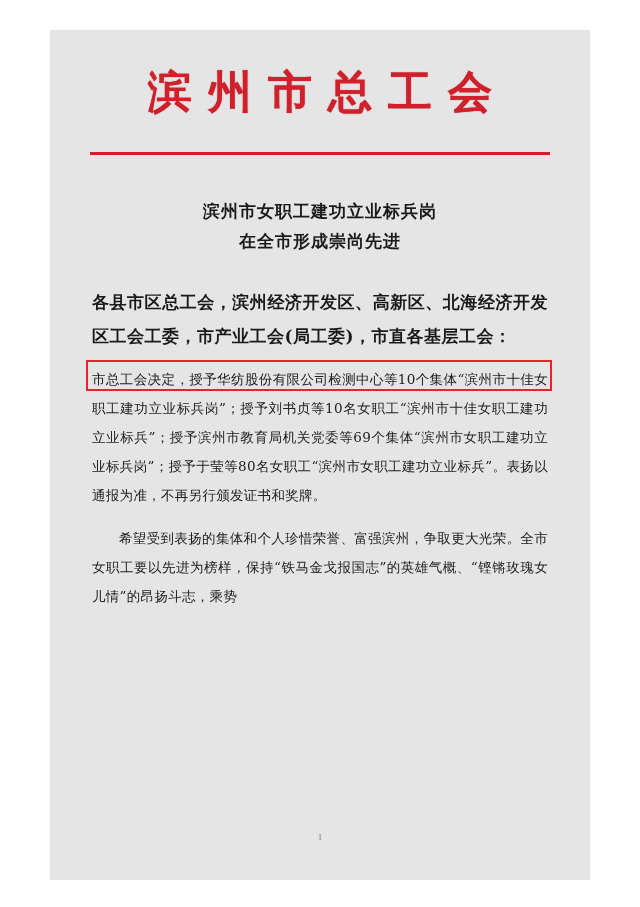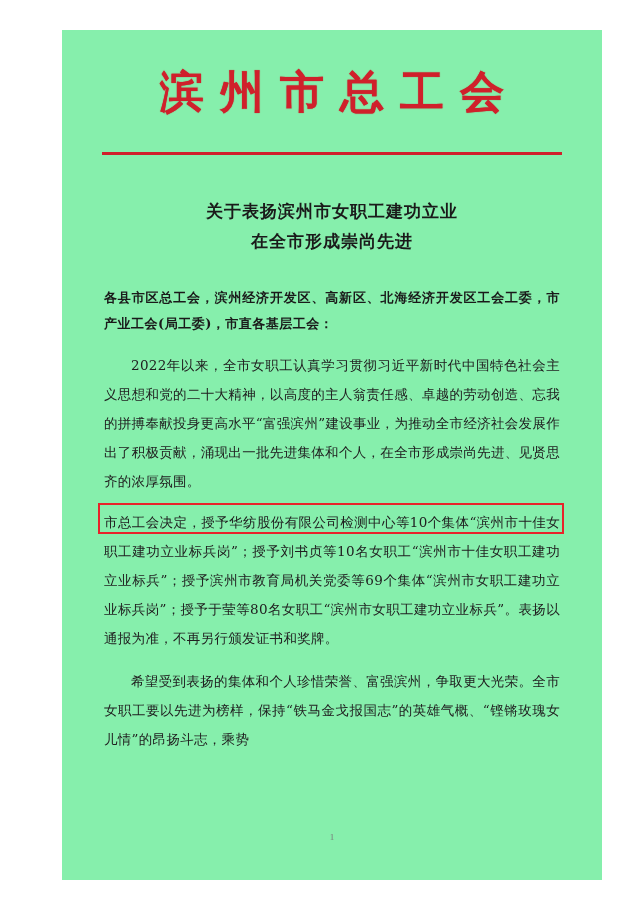--- a/index.html
+++ b/index.html
@@ -15,25 +15,25 @@
   }
   .page {
     position: relative;
     width: 640px;
     height: 907px;
     background: #ffffff;
     box-sizing: border-box;
   }
   .sheet {
     position: absolute;
-    left: 62px;
+    left: 50px;
     top: 30px;
     width: 540px;
     height: 850px;
-    background: #86efac;
+    background: #e5e5e5;
   }
   .masthead {
     text-align: center;
     padding-top: 38px;
     color: #d0202b;
     font-family: "DejaVu Serif", "Liberation Serif", serif;
     font-weight: bold;
     font-size: 44px;
     letter-spacing: 16px;
     text-indent: 16px;
@@ -54,21 +54,21 @@
     font-weight: bold;
     font-size: 17px;
     line-height: 1.75;
     color: #1a1a1a;
     letter-spacing: 1px;
   }
   .salutation {
     margin: 28px 42px 8px 42px;
     font-family: "DejaVu Serif", "Liberation Serif", serif;
     font-weight: bold;
-    font-size: 13px;
+    font-size: 17px;
     line-height: 2.0;
     color: #1a1a1a;
     letter-spacing: 0.5px;
     text-align: justify;
   }
   .body-text {
     margin: 14px 42px 0 42px;
     font-family: "DejaVu Serif", "Liberation Serif", serif;
     font-size: 13.5px;
     line-height: 2.15;
@@ -109,29 +109,26 @@
 <body>
 
 <div class="page">
   <div class="sheet">
 
     <div class="masthead">滨州市总工会</div>
 
     <div class="red-rule"></div>
 
     <div class="doc-title">
-      <div>关于表扬滨州市女职工建功立业</div>
+      <div>滨州市女职工建功立业标兵岗</div>
       <div>在全市形成崇尚先进</div>
     </div>
 
     <div class="salutation">各县市区总工会，滨州经济开发区、高新区、北海经济开发区工会工委，市产业工会(局工委)，市直各基层工会：</div>
 
-    <div class="body-text">
-      <p>2022年以来，全市女职工认真学习贯彻习近平新时代中国特色社会主义思想和党的二十大精神，以高度的主人翁责任感、卓越的劳动创造、忘我的拼搏奉献投身更高水平“富强滨州”建设事业，为推动全市经济社会发展作出了积极贡献，涌现出一批先进集体和个人，在全市形成崇尚先进、见贤思齐的浓厚氛围。</p>
-    </div>
 
     <div class="highlight-wrap">
       <div class="hl-box"></div>
       <div class="body-text" style="margin-left:0;margin-right:0;margin-top:0;">
         <p style="text-indent:0;"><span>市总工会决定，授予华纺股份有限公司检测中心等10个</span><span>集体“滨州市十佳女职工建功立业标兵岗”；授予刘书贞等10名女职工“滨州市十佳女职工建功立业标兵”；授予滨州市教育局机关党委等69个集体“滨州市女职工建功立业标兵岗”；授予于莹等80名女职工“滨州市女职工建功立业标兵”。表扬以通报为准，不再另行颁发证书和奖牌。</span></p>
       </div>
     </div>
 
     <div class="body-text">
       <p>希望受到表扬的集体和个人珍惜荣誉、富强滨州，争取更大光荣。全市女职工要以先进为榜样，保持“铁马金戈报国志”的英雄气概、“铿锵玫瑰女儿情”的昂扬斗志，乘势</p>

